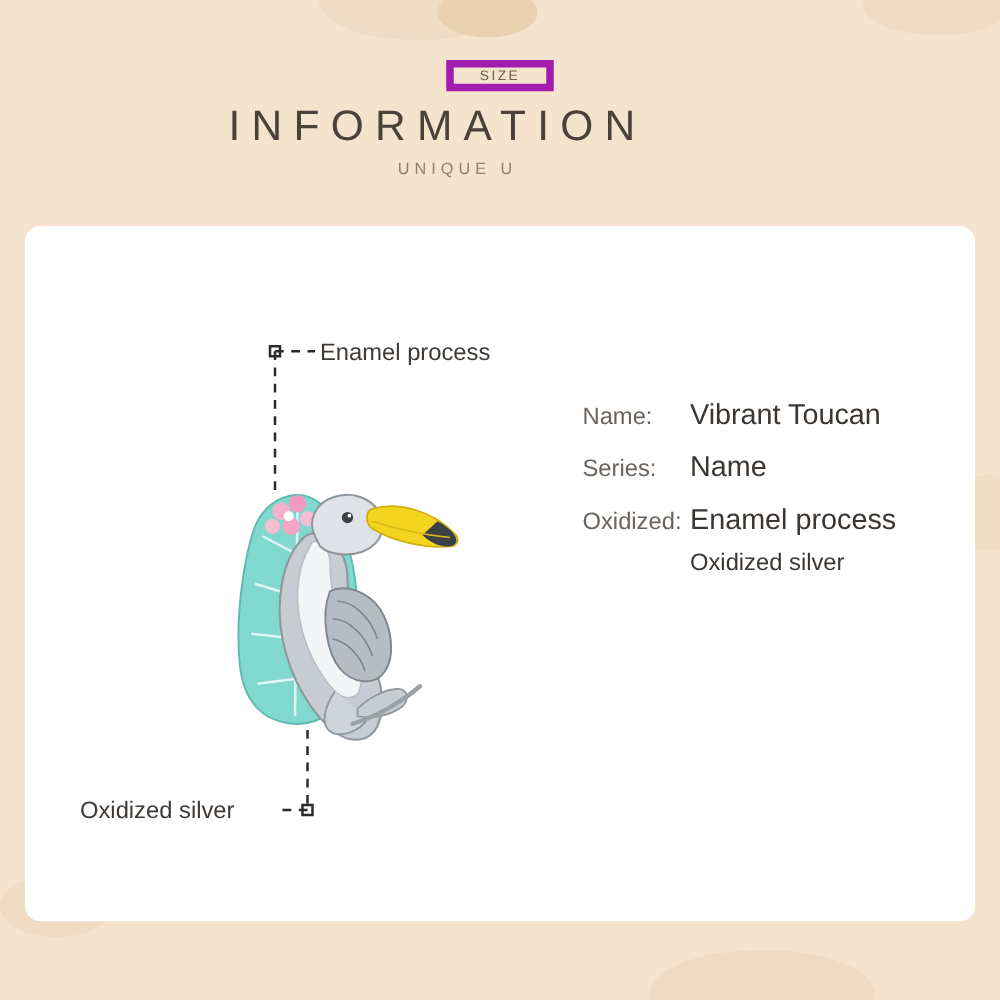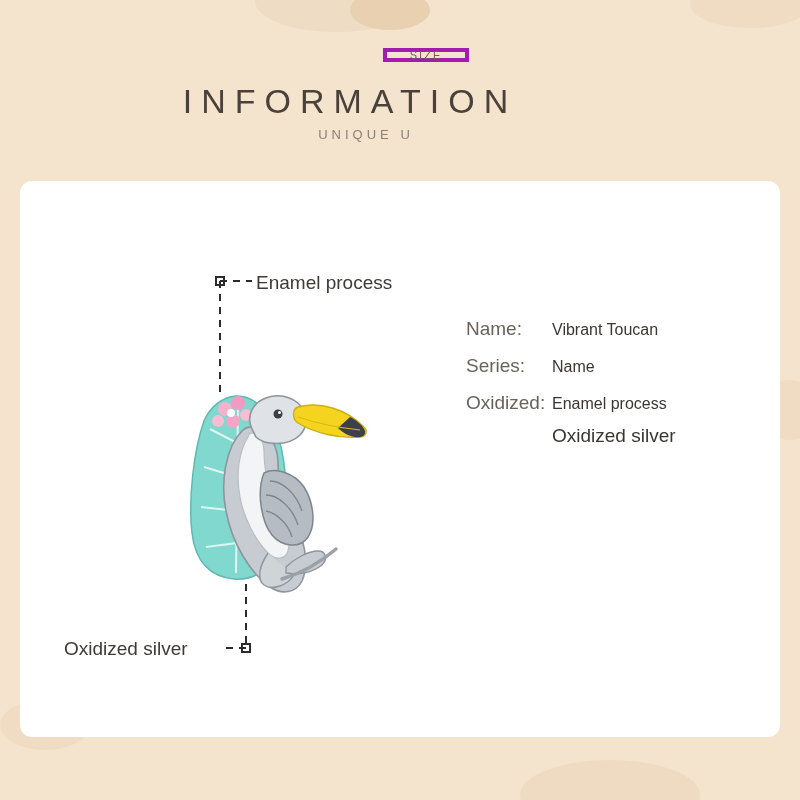--- a/index.html
+++ b/index.html
@@ -65,27 +65,26 @@
     background: #f0dcc3;
     border-radius: 50%;
   }
 
   
   .size-tag {
     position: absolute;
     left: 357px;
     top: 48px;
     width: 86px;
-    height: 14px;
-    border: 4px solid #a21caf;
+    height: 25px;
+    border: 6px solid #a21caf;
     box-sizing: border-box;
     display: flex;
     align-items: center;
     justify-content: center;
-    margin-left: 26px;
   }
   .size-tag span {
     font-size: 11px;
     letter-spacing: 2px;
     color: #6d6257;
   }
 
   .info-title {
     position: absolute;
     left: 0;
@@ -150,21 +149,21 @@
     align-items: baseline;
     margin-bottom: 15px;
   }
   .spec-key {
     width: 86px;
     flex: 0 0 86px;
     font-size: 19px;
     color: #6a635c;
   }
   .spec-val {
-    font-size: 16px;
+    font-size: 23px;
     color: #3b3631;
     white-space: nowrap;
   }
   .spec-extra {
     margin-left: 86px;
     font-size: 19px;
     color: #3b3631;
     margin-top: -4px;
   }
 

